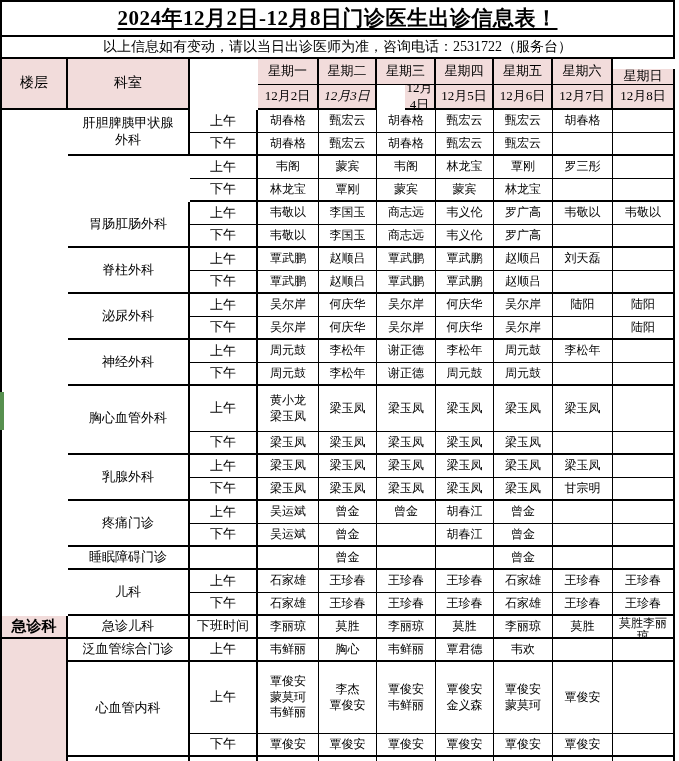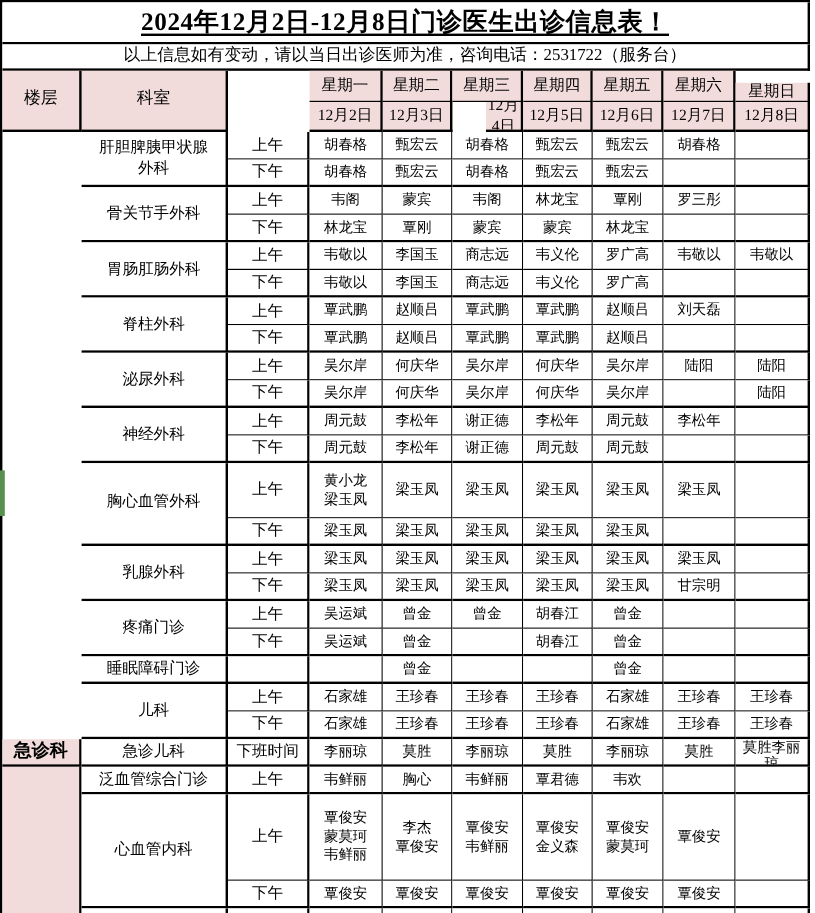--- a/index.html
+++ b/index.html
@@ -62,21 +62,21 @@
   <div class="cell mhdr h-floor">楼层</div>
 
 <div class="cell hcell wk" style="grid-area: 3 / 4;">星期一</div>
     <div class="cell hcell wk" style="grid-area: 3 / 5;">星期二</div>
     <div class="cell hcell wk" style="grid-area: 3 / 6;">星期三</div>
     <div class="cell hcell wk" style="grid-area: 3 / 7;">星期四</div>
     <div class="cell hcell wk" style="grid-area: 3 / 8;">星期五</div>
     <div class="cell hcell wk" style="grid-area: 3 / 9;">星期六</div>
     <div class="cell hcell wk" style="grid-area: 3 / 10; margin-top: 10px;">星期日</div>
     <div class="cell hcell dt" style="grid-area: 4 / 4;">12月2日</div>
-    <div class="cell hcell dt" style="grid-area: 4 / 5;">12月3日</div>
+    <div class="cell hcell dt" style="grid-area: 4 / 5; font-style: italic;">12月3日</div>
     <div class="cell hcell dt" style="grid-area: 4 / 6; margin-left: 28px;">12月4日</div>
     <div class="cell hcell dt" style="grid-area: 4 / 7;">12月5日</div>
     <div class="cell hcell dt" style="grid-area: 4 / 8;">12月6日</div>
     <div class="cell hcell dt" style="grid-area: 4 / 9;">12月7日</div>
     <div class="cell hcell dt" style="grid-area: 4 / 10;">12月8日</div>
     <div class="cell floor em" style="grid-area: 26 / 1 / 27;">急诊科</div>
     <div class="cell floor noend" style="grid-area: 27 / 1 / 31;"></div>
     <div class="cell dept" style="grid-area: 5 / 2 / 7;">肝胆脾胰甲状腺外科</div>
     <div class="cell time" style="grid-area: 5 / 3;">上午</div>
     <div class="cell data" style="grid-area: 5 / 4;">胡春格</div>
@@ -87,21 +87,20 @@
     <div class="cell data" style="grid-area: 5 / 9;">胡春格</div>
     <div class="cell data v2r" style="grid-area: 5 / 10;"></div>
     <div class="cell time dend" style="grid-area: 6 / 3;">下午</div>
     <div class="cell data dend" style="grid-area: 6 / 4;">胡春格</div>
     <div class="cell data dend" style="grid-area: 6 / 5;">甄宏云</div>
     <div class="cell data dend" style="grid-area: 6 / 6;">胡春格</div>
     <div class="cell data dend" style="grid-area: 6 / 7;">甄宏云</div>
     <div class="cell data dend" style="grid-area: 6 / 8;">甄宏云</div>
     <div class="cell data dend" style="grid-area: 6 / 9;"></div>
     <div class="cell data dend v2r" style="grid-area: 6 / 10;"></div>
-    <div class="cell dept" style="grid-area: 7 / 2 / 9;">骨关节手外科</div>
     <div class="cell time" style="grid-area: 7 / 3;">上午</div>
     <div class="cell data" style="grid-area: 7 / 4;">韦阁</div>
     <div class="cell data" style="grid-area: 7 / 5;">蒙宾</div>
     <div class="cell data" style="grid-area: 7 / 6;">韦阁</div>
     <div class="cell data" style="grid-area: 7 / 7;">林龙宝</div>
     <div class="cell data" style="grid-area: 7 / 8;">覃刚</div>
     <div class="cell data" style="grid-area: 7 / 9;">罗三彤</div>
     <div class="cell data v2r" style="grid-area: 7 / 10;"></div>
     <div class="cell time dend" style="grid-area: 8 / 3;">下午</div>
     <div class="cell data dend" style="grid-area: 8 / 4;">林龙宝</div>

